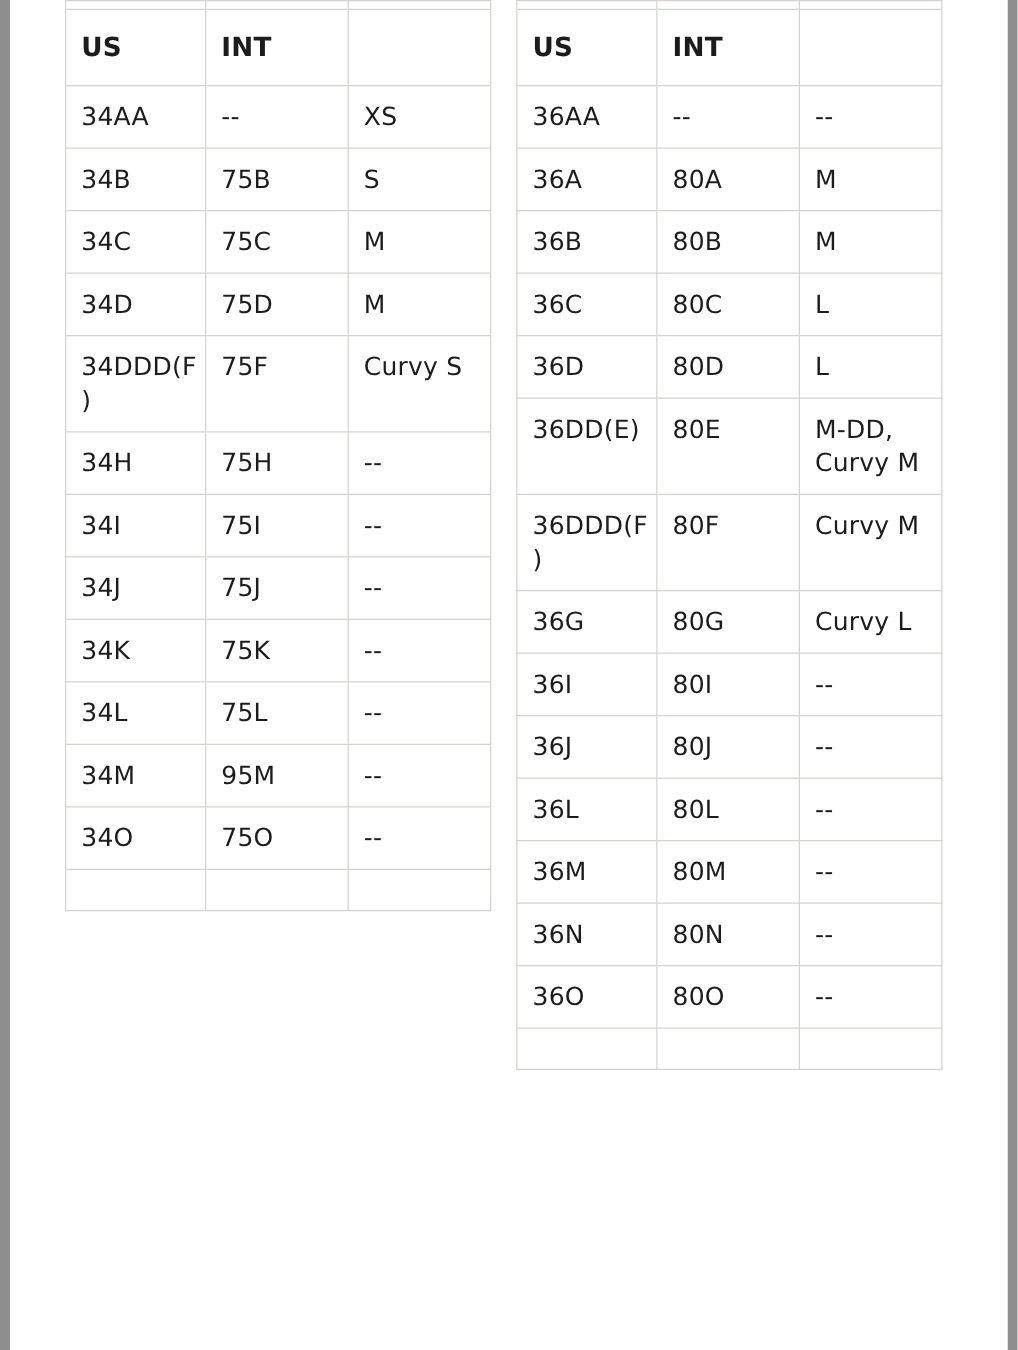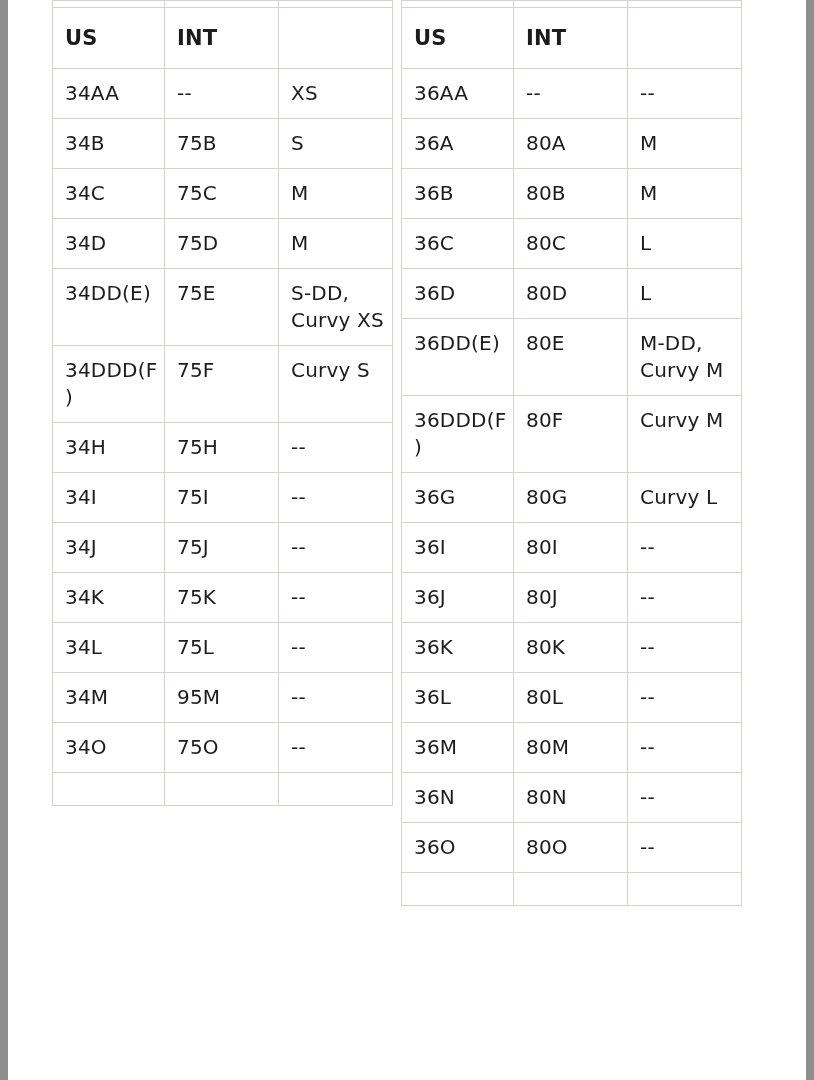--- a/index.html
+++ b/index.html
@@ -45,21 +45,21 @@
     width: 798px;
     height: 1080px;
     background: #ffffff;
   }
   .tables {
     display: flex;
     flex-direction: row;
     align-items: flex-start;
     padding-left: 44px;
     padding-top: 0px;
-    gap: 8px;
+    gap: 20px;
   }
   table.size-table {
     border-collapse: collapse;
     table-layout: fixed;
     font-size: 20px;
   }
   table.size-table.left {
     width: 340px;
   }
   table.size-table.right {
@@ -144,25 +144,20 @@
             <td>34C</td>
             <td>75C</td>
             <td>M</td>
           </tr>
           <tr>
             <td>34D</td>
             <td>75D</td>
             <td>M</td>
           </tr>
           <tr>
-            <td>34DD(E)</td>
-            <td>75E</td>
-            <td>S-DD, Curvy XS</td>
-          </tr>
-          <tr>
             <td>34DDD(F)</td>
             <td>75F</td>
             <td>Curvy S</td>
           </tr>
           <tr>
             <td>34H</td>
             <td>75H</td>
             <td>--</td>
           </tr>
           <tr>
@@ -266,25 +261,20 @@
             <td>36I</td>
             <td>80I</td>
             <td>--</td>
           </tr>
           <tr>
             <td>36J</td>
             <td>80J</td>
             <td>--</td>
           </tr>
           <tr>
-            <td>36K</td>
-            <td>80K</td>
-            <td>--</td>
-          </tr>
-          <tr>
             <td>36L</td>
             <td>80L</td>
             <td>--</td>
           </tr>
           <tr>
             <td>36M</td>
             <td>80M</td>
             <td>--</td>
           </tr>
           <tr>

